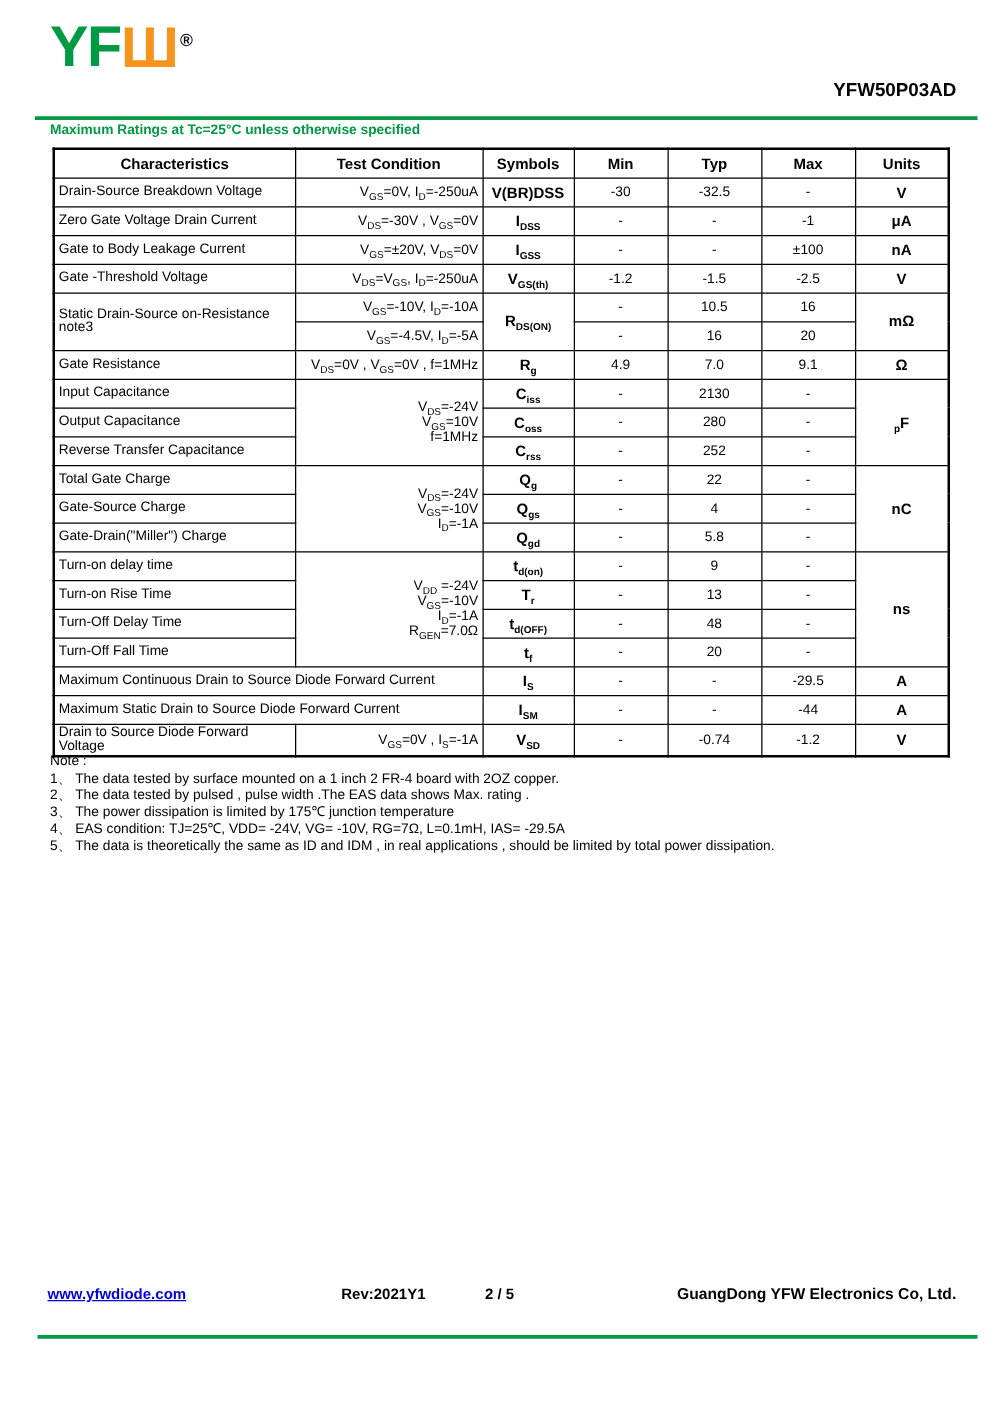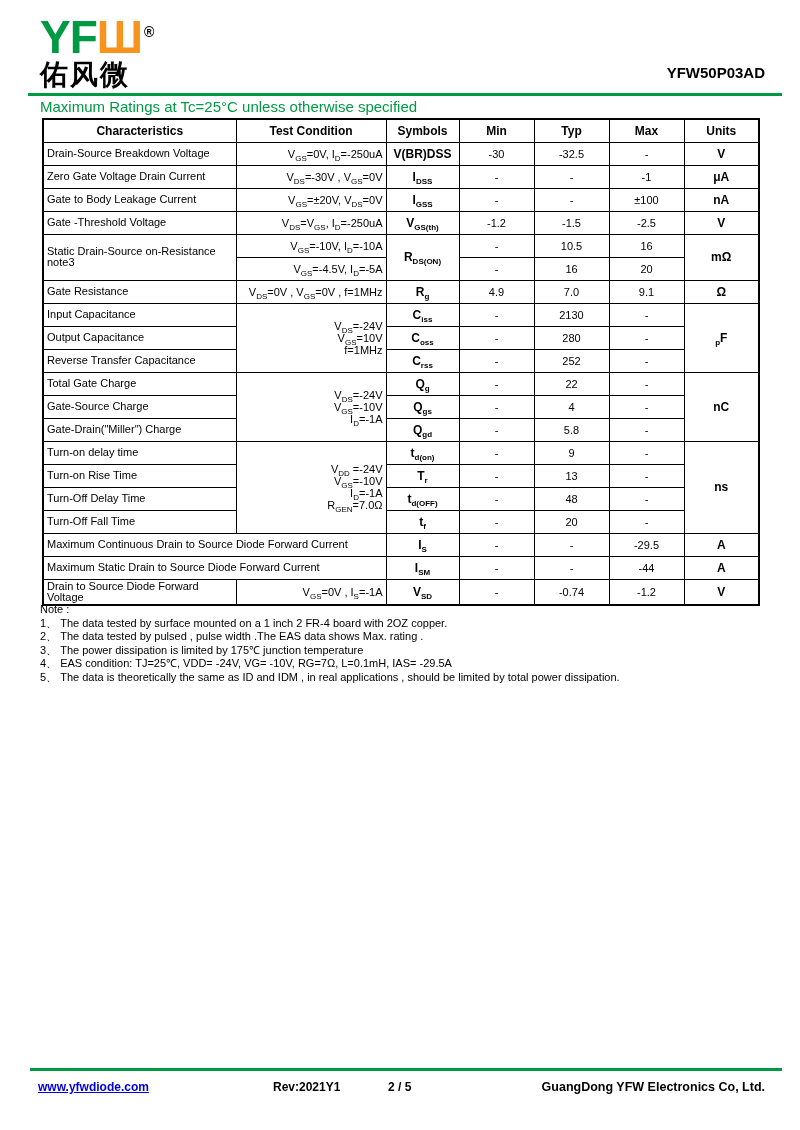--- a/index.html
+++ b/index.html
@@ -12,21 +12,21 @@
   
   .logo { position:absolute; left:40px; top:10px; }
   .logo-top { font-weight:bold; font-size:46px; line-height:44px; letter-spacing:-1px; }
   .logo-yf { color:var(--green);margin-top:17px; }
   .logo-w  { color:var(--orange); }
   .logo-reg { font-size:14px; color:#000; vertical-align:super; font-weight:bold; margin-left:2px; }
   .logo-cn { font-weight:bold; font-size:28px; line-height:32px; letter-spacing:2px; color:#000;
              font-family:"DejaVu Sans","Liberation Sans",sans-serif; }
   .part-number { position:absolute; top:64px; right:35px; font-weight:bold; font-size:15px; }
   .header-rule { position:absolute; left:28px; top:93px; width:754px; height:3px; background:var(--green); }
-  .section-heading { position:absolute; left:40px; top:98px; font-weight:normal; font-size:15px; color:var(--green); }
+  .section-heading { position:absolute; left:40px; top:98px; font-weight:bold; font-size:11px; color:var(--green); }
 
   
   .ratings-table {
     position:absolute; left:42px; top:118px; width:716px;
     border-collapse:collapse; table-layout:fixed;
     border:2px solid #000; font-size:11px;
   }
   .ratings-table th, .ratings-table td {
     border:1px solid #000; height:23px; padding:1px 3px;
     vertical-align:middle; overflow:hidden;
@@ -39,34 +39,33 @@
   td.cell-unit { text-align:center; font-weight:bold; font-size:12px; }
   .ratings-table sub { font-size:8px; line-height:0; }
 
   
   .notes { position:absolute; left:40px; top:603px; font-size:11px; line-height:13.6px; width:720px; }
   .notes-title { font-weight:normal; }
   .note-item { white-space:nowrap; }
 
   
   .footer-rule { position:absolute; left:30px; top:1068px; width:752px; height:3px; background:var(--green); }
-  .footer-row { position:absolute; left:0; top:1080px; width:800px; height:20px; font-size:12px; font-weight:bold; }
+  .footer-row { position:absolute; left:0; top:1028px; width:800px; height:20px; font-size:12px; font-weight:bold; }
   .website-link { position:absolute; left:38px; color:var(--link); text-decoration:underline; cursor:pointer; }
   .rev-label { position:absolute; left:237px;padding-left:36px; }
   .page-number { position:absolute; left:388px; }
   .company-name { position:absolute; right:35px; font-size:12.5px;text-align:center; }
 </style>
 </head>
 <body>
 
 <div class="page">
 
   <div class="logo">
     <div class="logo-top"><span class="logo-yf">YF</span><span class="logo-w">Ш</span><span class="logo-reg">®</span></div>
-    <div class="logo-cn">佑风微</div>
   </div>
 
   <div class="part-number">YFW50P03AD</div>
 
   <div class="header-rule"></div>
 
   <div class="section-heading">Maximum Ratings at Tc=25°C unless otherwise specified</div>
 
   <table class="ratings-table">
     <colgroup>

